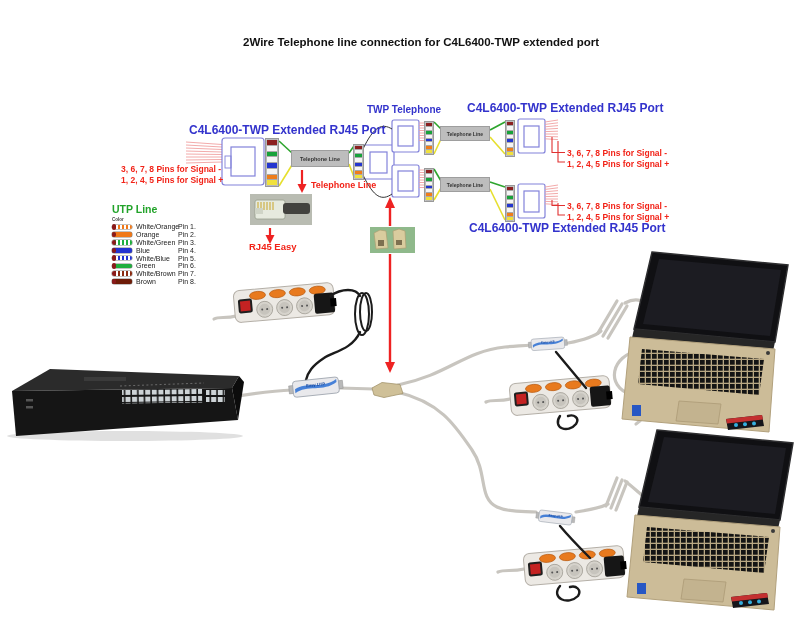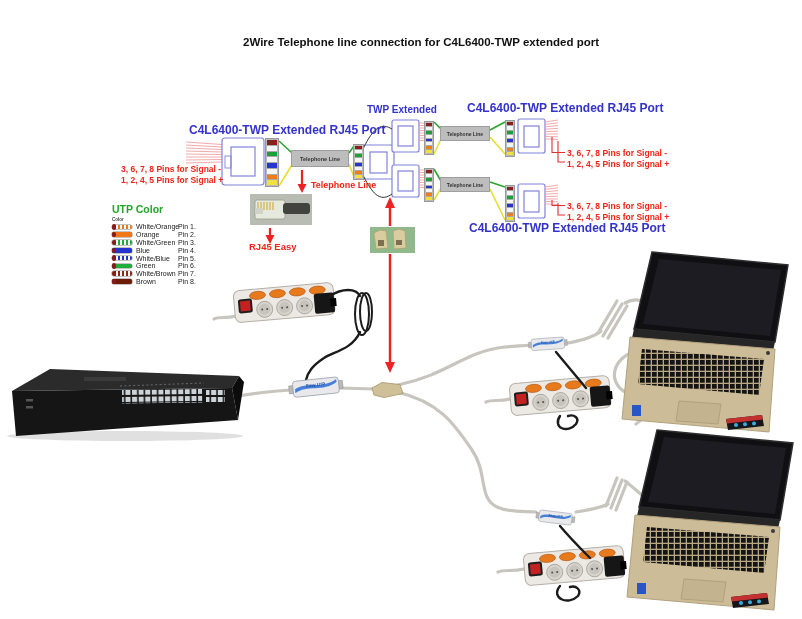--- a/index.html
+++ b/index.html
@@ -227,21 +227,21 @@
     <path d="M390,206 L390,226" stroke-width="2.4" fill="none"></path>
     <polygon points="385,208 395,208 390,197" stroke="none"></polygon>
     <path d="M390,254 L390,364" stroke-width="2.4" fill="none"></path>
     <polygon points="385,362 395,362 390,373" stroke="none"></polygon>
   </g>
 </svg>
 
 <div class="title">2Wire Telephone line connection for C4L6400-TWP extended port</div>
 
 <div class="lbl blue" style="left:189px;top:123px">C4L6400-TWP Extended RJ45 Port</div>
-<div class="lbl blue" style="left:367px;top:104px;font-size:10px">TWP Extended</div>
+<div class="lbl blue" style="left:367px;top:104px;font-size:10px">TWP Telephone</div>
 <div class="lbl blue" style="left:467px;top:101px">C4L6400-TWP Extended RJ45 Port</div>
 <div class="lbl blue" style="left:469px;top:221px">C4L6400-TWP Extended RJ45 Port</div>
 
 <div class="sig" style="left:121px;top:164px">
   <div>3, 6, 7, 8 Pins for Signal -</div>
   <div>1, 2, 4, 5 Pins for Signal +</div>
 </div>
 <div class="sig" style="left:567px;top:148px">
   <div>3, 6, 7, 8 Pins for Signal -</div>
   <div>1, 2, 4, 5 Pins for Signal +</div>
@@ -319,21 +319,21 @@
       <div style="background: rgb(245, 245, 245);"></div>
       <div style="background: rgb(23, 162, 58);"></div>
       <div style="background: rgb(245, 245, 245);"></div>
       <div style="background: rgb(36, 54, 207);"></div>
       <div style="background: rgb(245, 245, 245);"></div>
       <div style="background: rgb(239, 125, 26);"></div>
       <div style="background: rgb(240, 225, 60);"></div>
     </div>
 
 <div class="utp">
-  <div class="utp-title">UTP Color</div>
+  <div class="utp-title">UTP Line</div>
   <div class="utp-head">Color</div>
   <div class="utp-row">
     <span class="swatch" style="background: repeating-linear-gradient(90deg, rgb(255, 255, 255) 0px, rgb(255, 255, 255) 2px, rgb(240, 120, 24) 2px, rgb(240, 120, 24) 4px);"></span>
     <span class="utp-name">White/Orange</span>
     <span class="utp-pin">Pin 1.</span>
   </div>
   <div class="utp-row">
     <span class="swatch" style="background: rgb(240, 120, 24);"></span>
     <span class="utp-name">Orange</span>
     <span class="utp-pin">Pin 2.</span>

